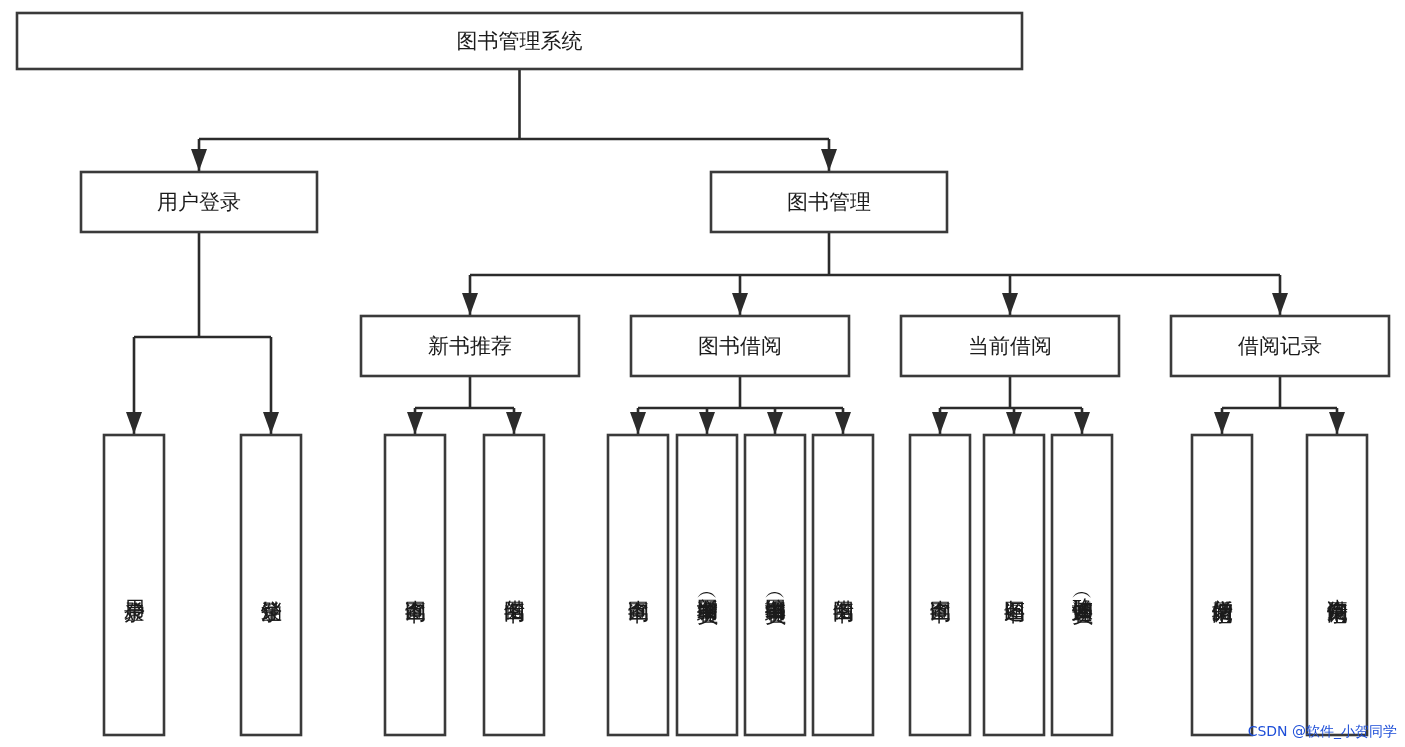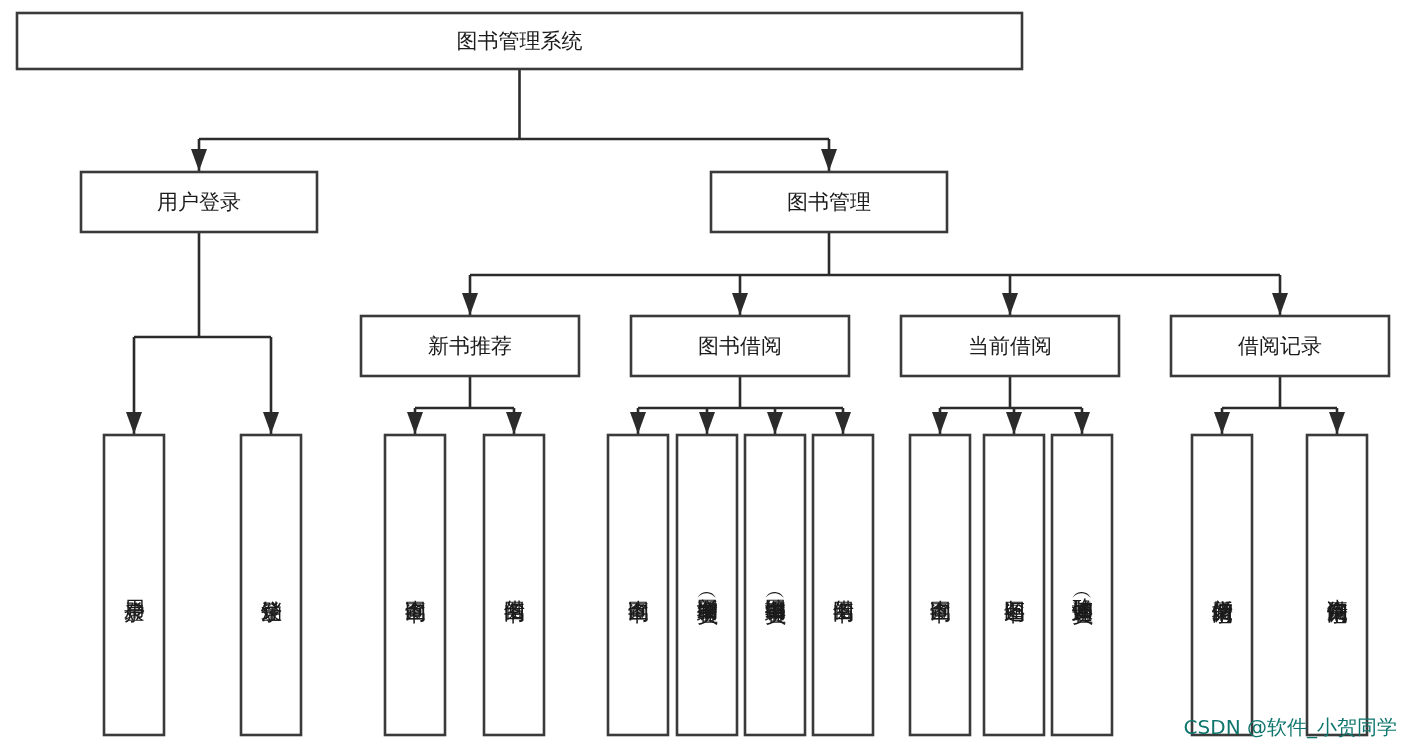--- a/index.html
+++ b/index.html
@@ -67,22 +67,22 @@
     display: flex;
     align-items: center;
     justify-content: center;
     pointer-events: none;
   }
   .watermark {
     position: absolute;
     right: 8px;
     bottom: 6px;
     font-family: "DejaVu Sans", "Liberation Sans", sans-serif;
-    font-size: 20px;
-    color: #0f766e;
+    font-size: 14px;
+    color: #1d4ed8;
     white-space: nowrap;
   }
 </style>
 </head>
 <body>
 
 <div id="diagram-root">
 
   <svg id="tree-svg" viewBox="0 0 1405 747">
     <g id="connectors-layer">

